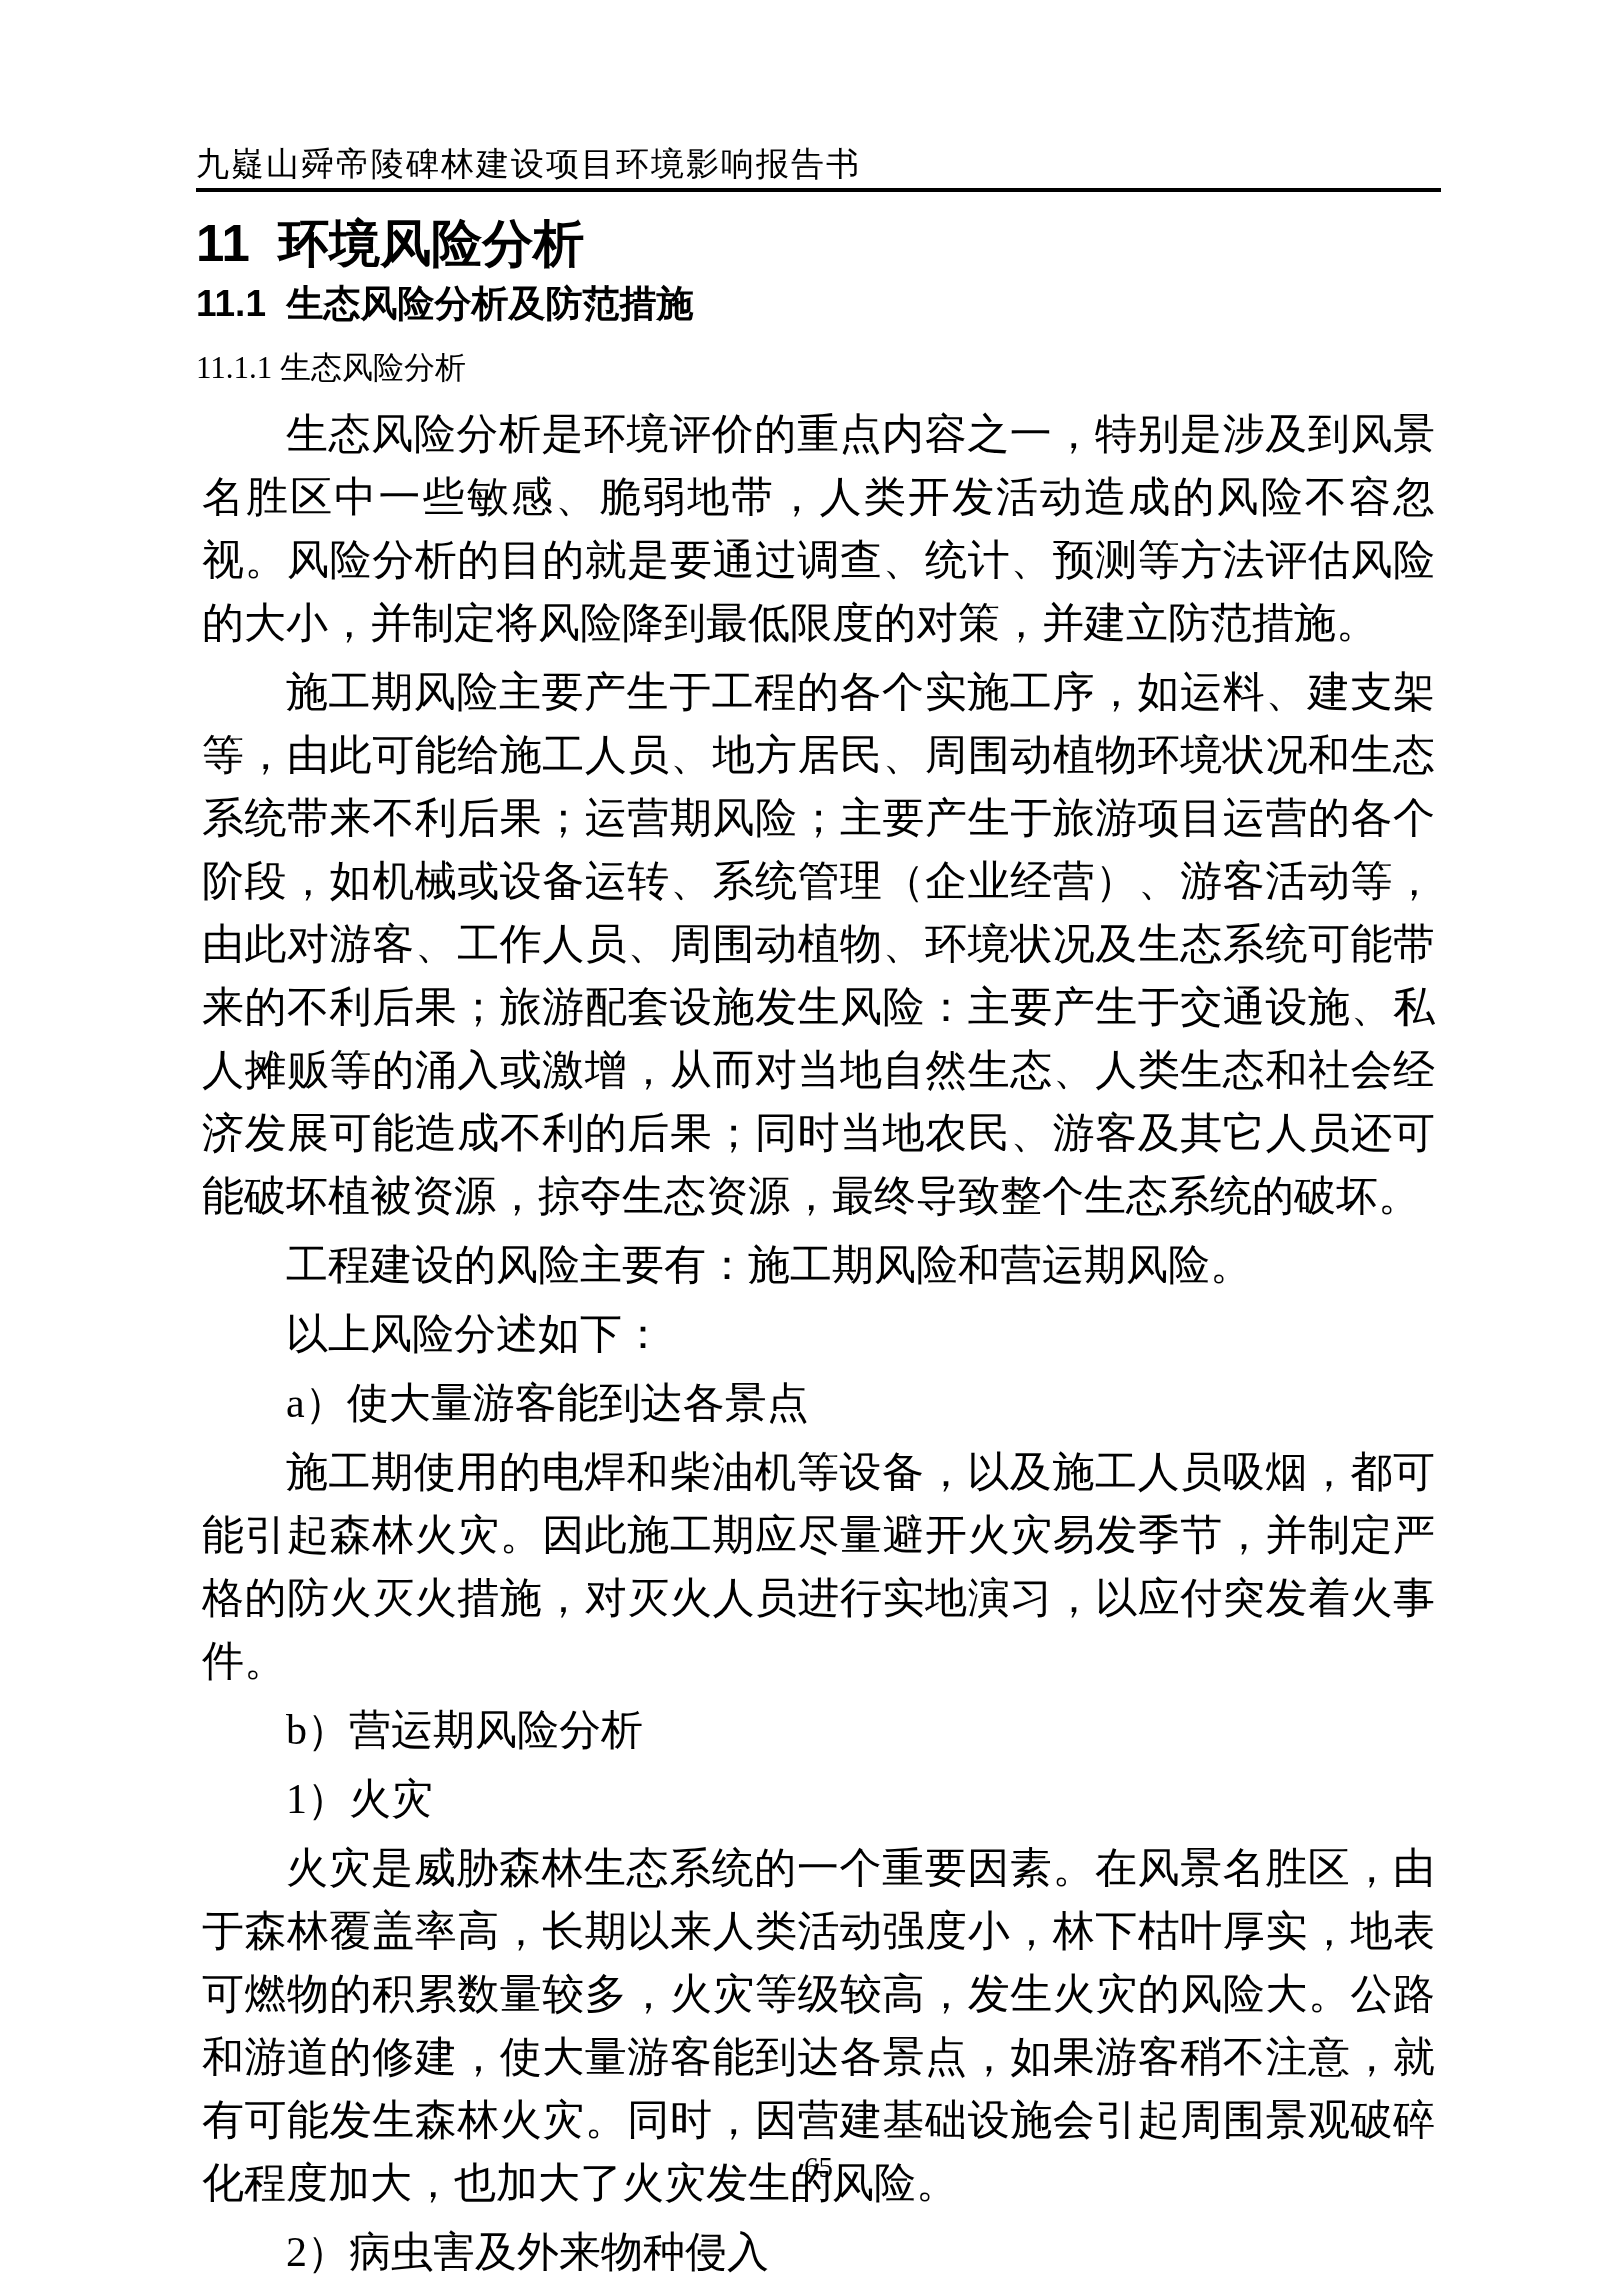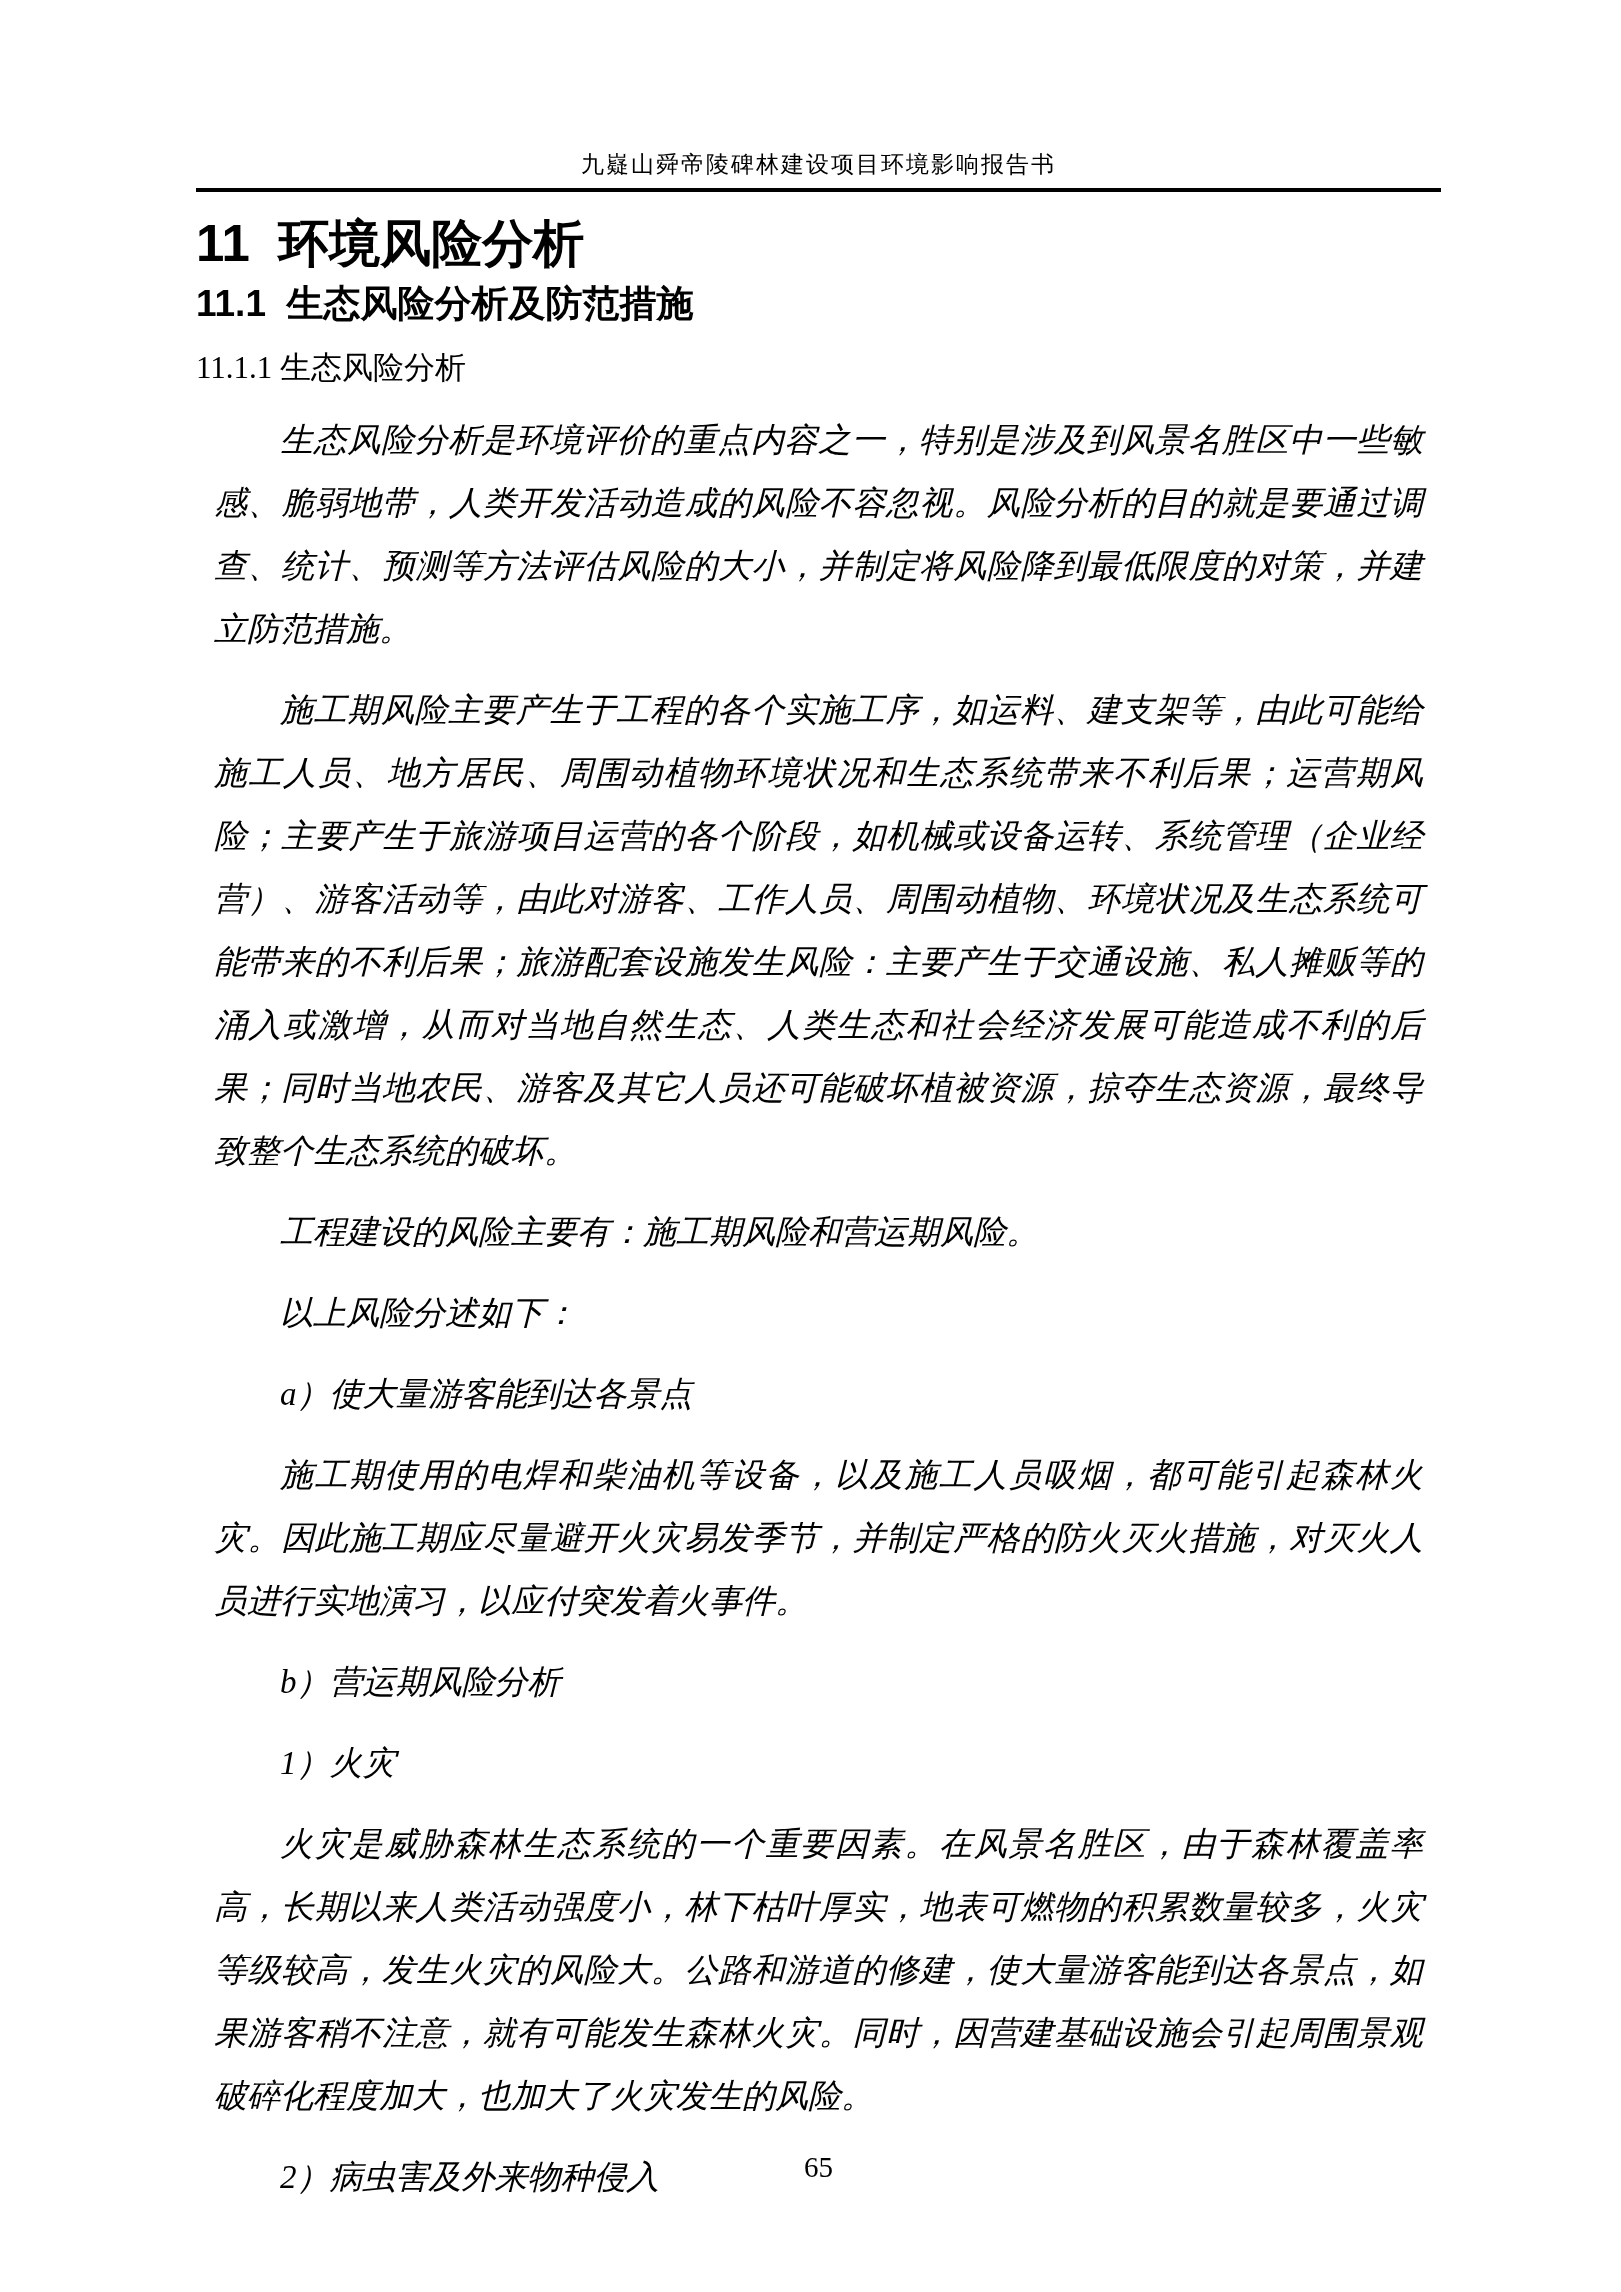--- a/index.html
+++ b/index.html
@@ -15,22 +15,22 @@
     color: #000000;
     font-family: "Liberation Serif", "DejaVu Serif", serif;
     overflow: hidden;
   }
   .header-block {
     margin: 147px 180px 0 196px;
     border-bottom: 4.9px solid #000000;
     padding-bottom: 5.9px;
   }
   .header-title {
-    text-align: center;
-    font-size: 23px;
+    text-align: left;
+    font-size: 33px;
     line-height: 35px;
     letter-spacing: 2px;
   }
   .content {
     margin: 0 180px 0 196px;
     text-align: justify;
     word-break: break-all;
   }
   .h1 {
     font-family: "Liberation Sans", "DejaVu Sans", sans-serif;
@@ -52,27 +52,26 @@
   }
   .h3 {
     font-weight: normal;
     font-size: 31px;
     line-height: 47px;
     margin: 15.7px 0 11.8px 0;
     white-space: pre-wrap;
     text-align: left;
   }
   .content p {
-    margin: 18px;
-    font-size: 33px;
+    margin: 6px;
+    font-size: 42px;
     line-height: 63px;
     text-indent: 2em;
     text-align: justify;
     text-align-last: left;
-    font-style: italic;
   }
   .footer {
     position: absolute;
     top: 2148px;
     left: 8px;
     width: 100%;
     text-align: center;
     font-size: 29px;
     line-height: 39px;
   }

